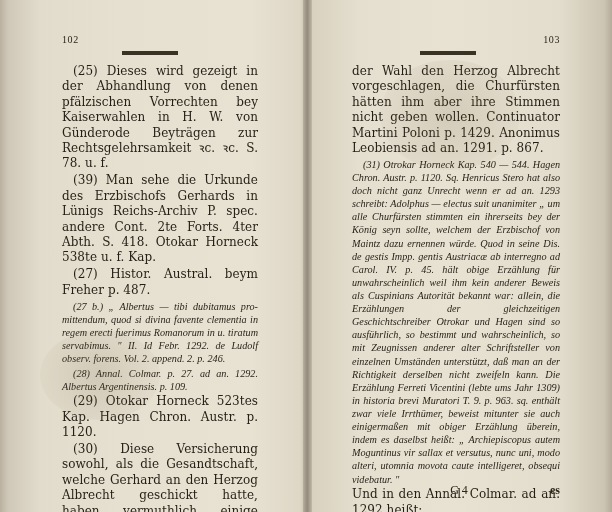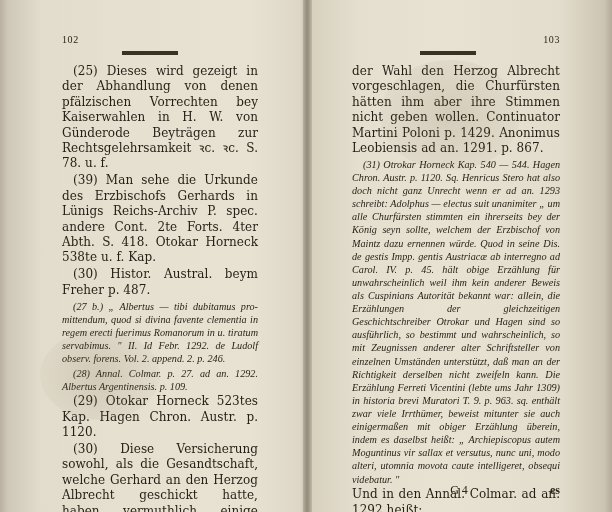--- a/index.html
+++ b/index.html
@@ -109,21 +109,21 @@
 <body>
 
 <div class="book">
 
   <div class="page page-left">
     <div class="folio folio-left">102</div>
     <div class="rule rule-left"></div>
     <div class="col">
       <p class="para blackletter">(25) Dieses wird gezeigt in der Abhandlung von denen pfälzischen Vorrechten bey Kaiserwahlen in H. W. von Günderode Beyträgen zur Rechtsgelehrsamkeit ꝛc. ꝛc. S. 78. u. f.</p>
       <p class="para blackletter">(39) Man sehe die Urkunde des Erzbischofs Gerhards in Lünigs Reichs-Archiv P. spec. andere Cont. 2te Forts. 4ter Abth. S. 418. Otokar Horneck 538te u. f. Kap.</p>
-      <p class="para blackletter">(30) Histor. Austral. beym Freher p. 487.</p>
+      <p class="para blackletter">(27) Histor. Austral. beym Freher p. 487.</p>
       <p class="para ital">(27 b.) „ Albertus — tibi dubitamus pro­mittendum, quod si divina favente clementia in regem erecti fuerimus Romanorum in u. ti­ratum servabimus. " II. Id Febr. 1292. de Lu­dolf observ. forens. Vol. 2. append. 2. p. 246.</p>
       <p class="para ital">(28) Annal. Colmar. p. 27. ad an. 1292. Albertus Argentinensis. p. 109.</p>
       <p class="para blackletter">(29) Otokar Horneck 523tes Kap. Hagen Chron. Austr. p. 1120.</p>
       <p class="para blackletter">(30) Diese Versicherung sowohl, als die Gesandtschaft, welche Gerhard an den Herzog Albrecht geschickt hatte, haben vermuthlich einige Schriftsteller veranlasset zu glauben und zu erzählen, daß Erzbischoff von Maintz habe den</p>
     </div>
   </div>
 
   <div class="gutter"></div>
 
   <div class="page page-right">

